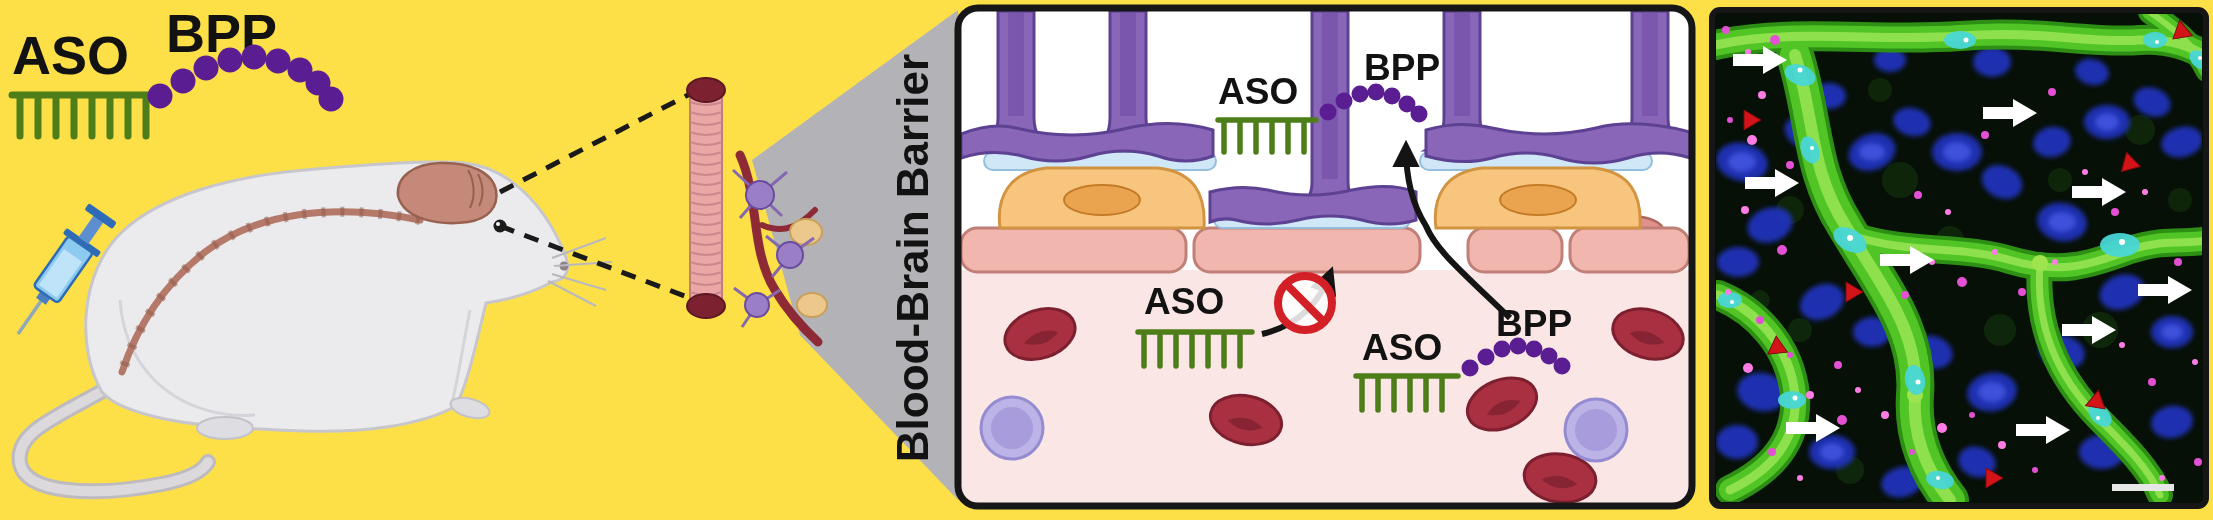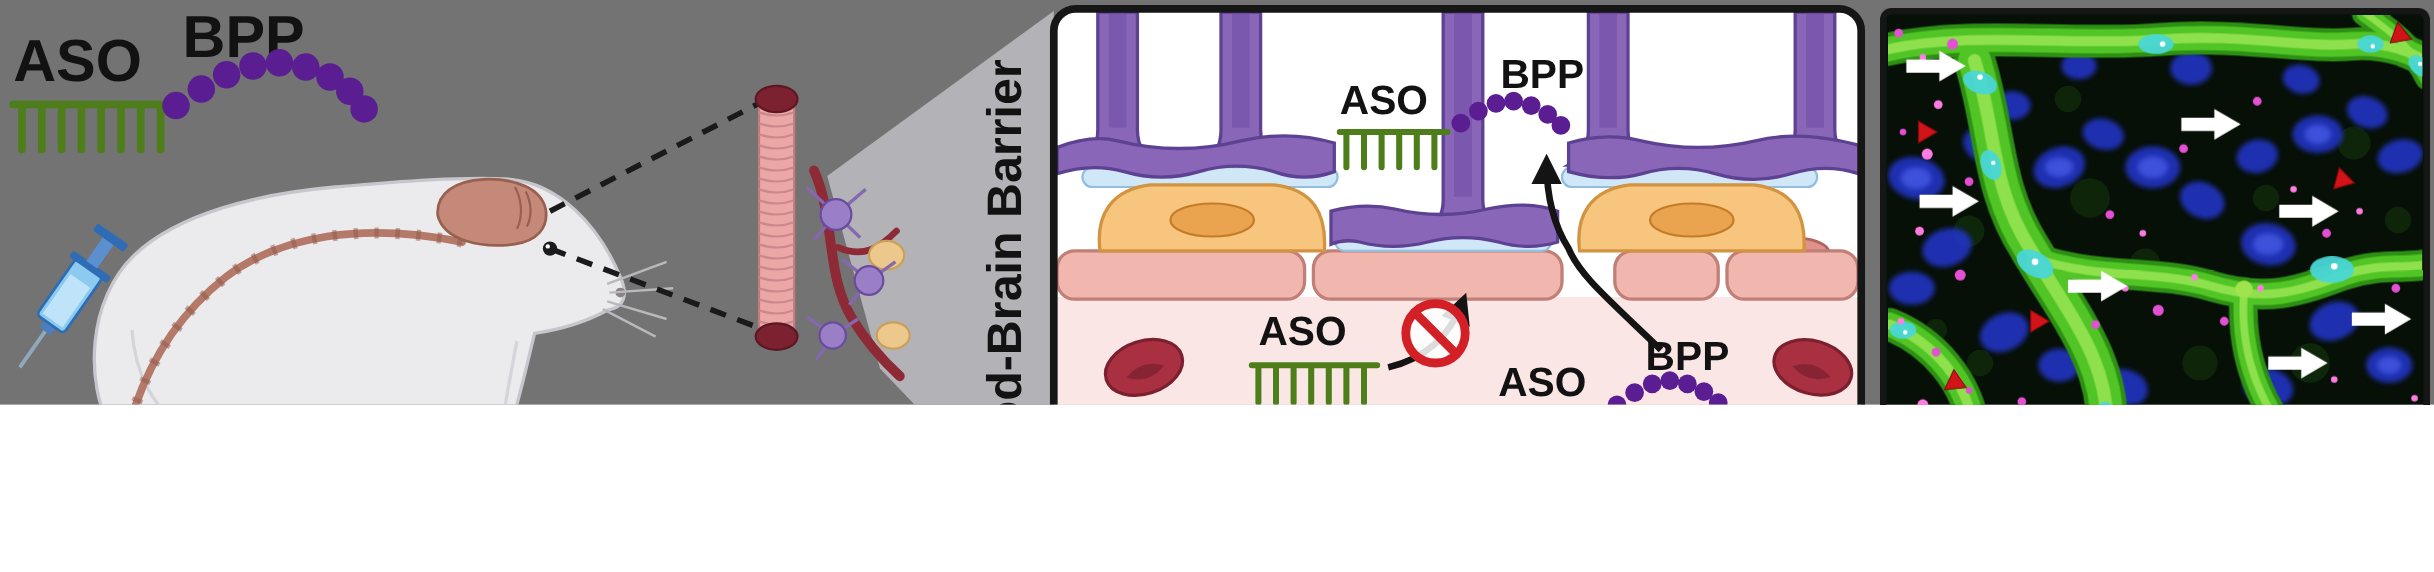--- a/index.html
+++ b/index.html
@@ -1,16 +1,16 @@
 <!DOCTYPE html>
 <html><head>
 <meta charset="utf-8">
 <style>
   html,body{margin:0;padding:0;background:#ffffff;}
-  .stage{position:relative;width:2213px;height:368px;background:#737373;overflow:hidden;}
+  .stage{position:relative;width:2213px;height:520px;background:#fde047;overflow:hidden;}
   svg{display:block;}
   .lbl{font-family:"Liberation Sans","DejaVu Sans",sans-serif;font-weight:700;fill:#121212;}
   .big{font-size:54px;}
   .mid{font-size:44px;}
   .pnl{font-size:37px;}
 </style>
 </head>
 <body>
 
 <div class="stage">

